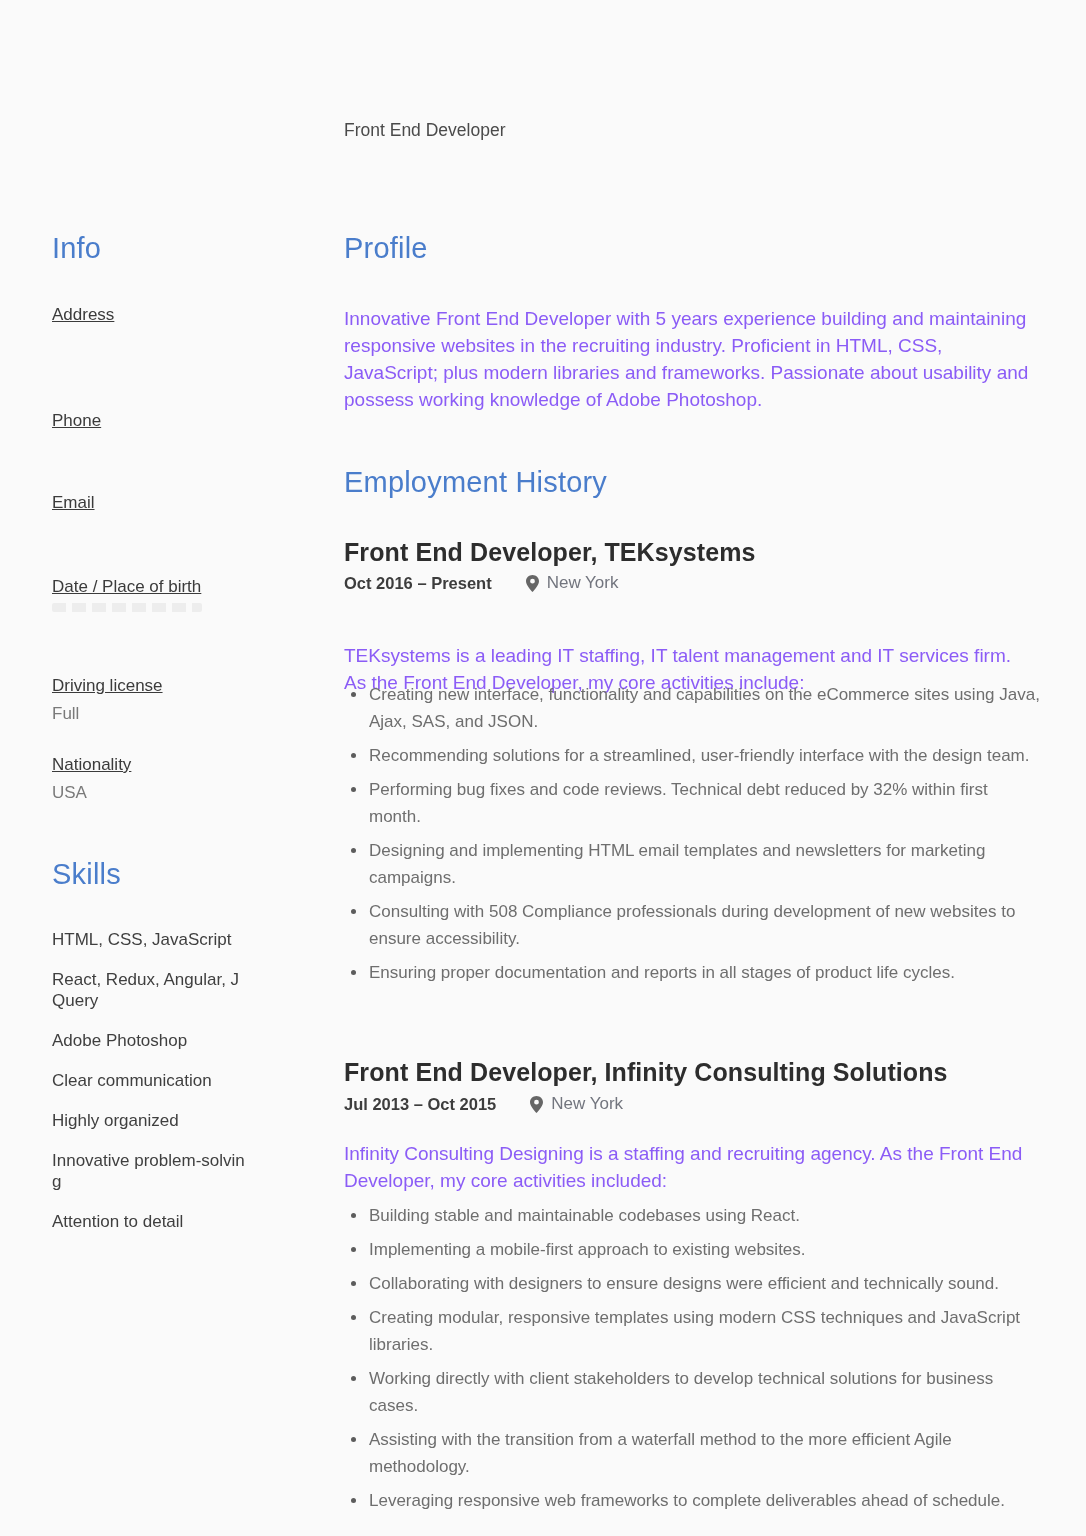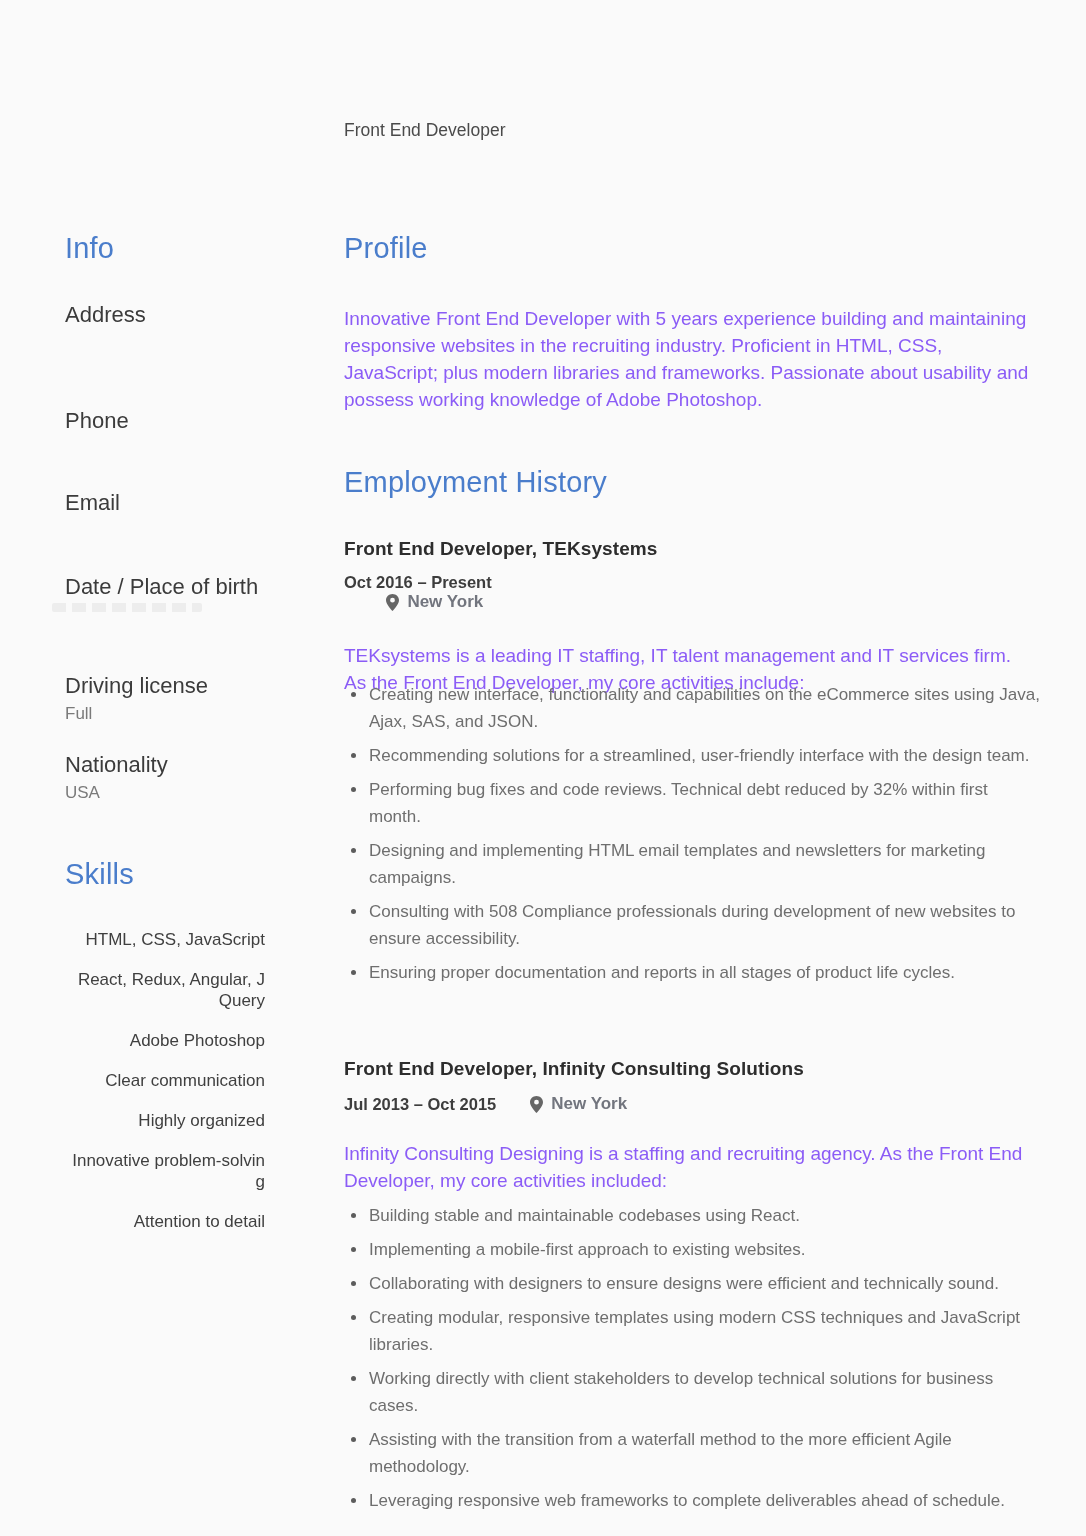--- a/index.html
+++ b/index.html
@@ -24,25 +24,26 @@
     color:#4a7dcb;
     letter-spacing:.2px;
   }
   .body-text{
     font-size:19px;
     line-height:27px;
     color:#8b5cf6;
   }
   
   .left-col{position:absolute;left:52px;top:0;width:258px;height:100%;}
-  .left-col .abs{position:absolute;left:13px;text-align:right;}
+  .left-col .abs{position:absolute;left:0;}
   .info-label{
-    font-size:22px;
+    font-size:17px;
     color:#3b3b3b;
     line-height:22px;
+    text-decoration:underline;
   }
   .info-value{
     font-size:17px;
     color:#7a7a7a;
     line-height:22px;
   }
   .redacted-bar{
     position:absolute;
     left:0;
     width:150px;height:9px;
@@ -59,40 +60,39 @@
   
   .right-col{position:absolute;left:344px;top:0;width:692px;height:100%;}
   .right-col .abs{position:absolute;left:0;}
   .doc-subtitle{
     font-size:17.5px;
     color:#4a4a4a;
   }
   .para{margin:0;width:692px;}
   .job-title{
     margin:0;
-    font-size:19px;
+    font-size:25px;
     font-weight:700;
     color:#2d2d2d;
     letter-spacing:.1px;
   }
   .job-meta{display:flex;align-items:center;}
   .job-dates{
     font-size:16.5px;
     font-weight:700;
     color:#3d3d3d;
   }
   .job-loc{
     display:flex;align-items:center;
     margin-left:34px;
   }
   .pin-icon{width:13px;height:17px;margin-right:8px;flex:0 0 auto;}
   .job-location{
     font-size:17px;
     color:#72757e;
-    font-weight:bold;
   }
   ul.bullets{
     list-style:none;
     margin:0;padding:0;
     width:700px;
   }
   ul.bullets li{
     position:relative;
     padding-left:25px;
     margin-bottom:7px;
@@ -149,21 +149,21 @@
     <div class="doc-subtitle abs" style="top:120px;">Front End Developer</div>
 
     <h2 class="sec-heading abs" style="top:232px;">Profile</h2>
 
     <p class="body-text para abs" style="top:305px;">Innovative Front End Developer with 5 years experience building and maintaining responsive websites in the recruiting industry. Proficient in HTML, CSS, JavaScript; plus modern libraries and frameworks. Passionate about usability and possess working knowledge of Adobe Photoshop.</p>
 
     <h2 class="sec-heading abs" style="top:466px;">Employment History</h2>
 
     <h3 class="job-title abs" style="top:538px;">Front End Developer, TEKsystems</h3>
 
-    <div class="job-meta abs" style="top:573px;flex-direction:column;">
+    <div class="job-meta abs" style="top:573px;">
       <span class="job-dates">Oct 2016 – Present</span>
       <span class="job-loc">
         <svg class="pin-icon" viewBox="0 0 13 17">
           <path d="M6.5 0C2.9 0 0 2.8 0 6.3c0 4.4 6.5 10.7 6.5 10.7S13 10.7 13 6.3C13 2.8 10.1 0 6.5 0zm0 8.6a2.4 2.4 0 1 1 0-4.8 2.4 2.4 0 0 1 0 4.8z" fill="#666"></path>
         </svg>
         <span class="job-location">New York</span>
       </span>
     </div>
 
     <p class="body-text para abs" style="top:620px;margin-top:22px;">TEKsystems is a leading IT staffing, IT talent management and IT services firm. As the Front End Developer, my core activities include:</p>

